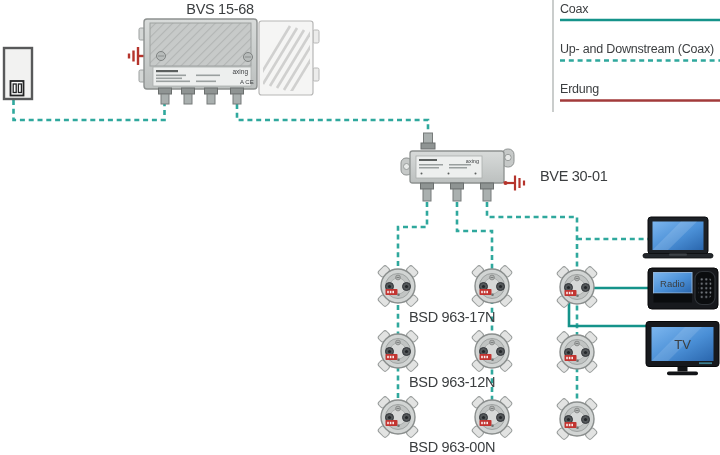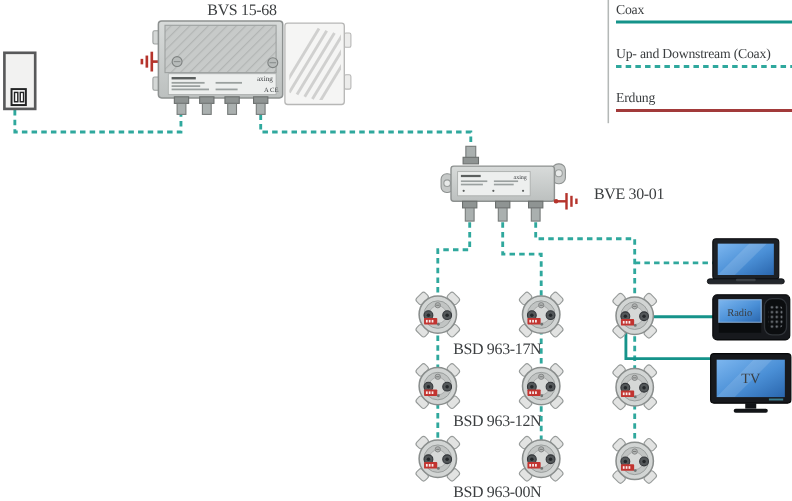--- a/index.html
+++ b/index.html
@@ -1,18 +1,18 @@
 <!DOCTYPE html>
 <html><head>
 <meta charset="utf-8">
 <style>
   html,body{margin:0;padding:0;background:#ffffff;}
   .canvas{
     position:relative;width:720px;height:455px;background:#ffffff;
-    font-family:Liberation Serif, serif;overflow:hidden;
+    font-family:Liberation Sans, sans-serif;overflow:hidden;
   }
   .canvas svg{position:absolute;left:0;top:0;}
   text{fill:#3b3e40;}
   .diagram-label{font-size:14.5px;letter-spacing:-0.3px;}
   .legend-label{font-size:12.5px;letter-spacing:-0.2px;}
 </style>
 </head>
 <body>
 
 <div class="canvas">

